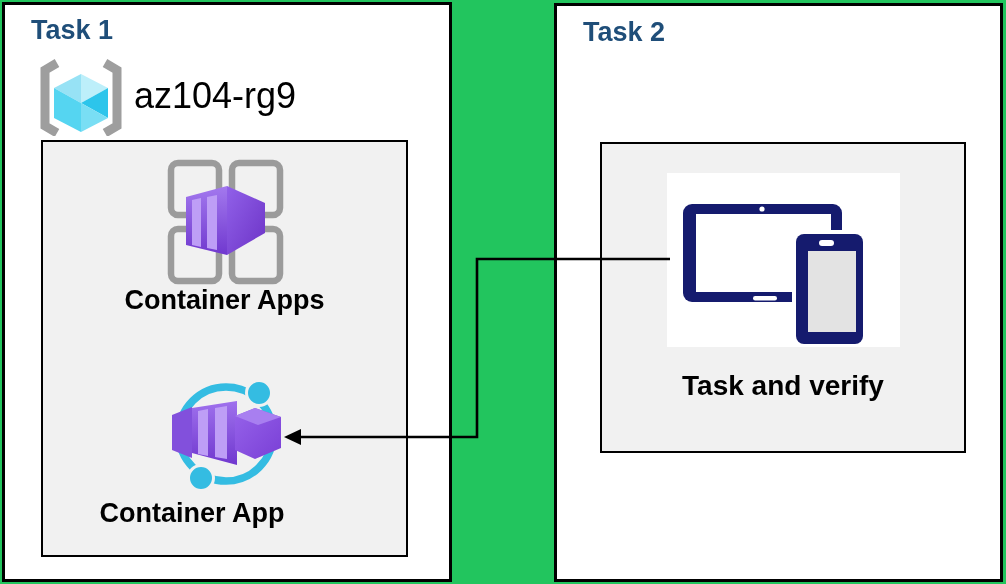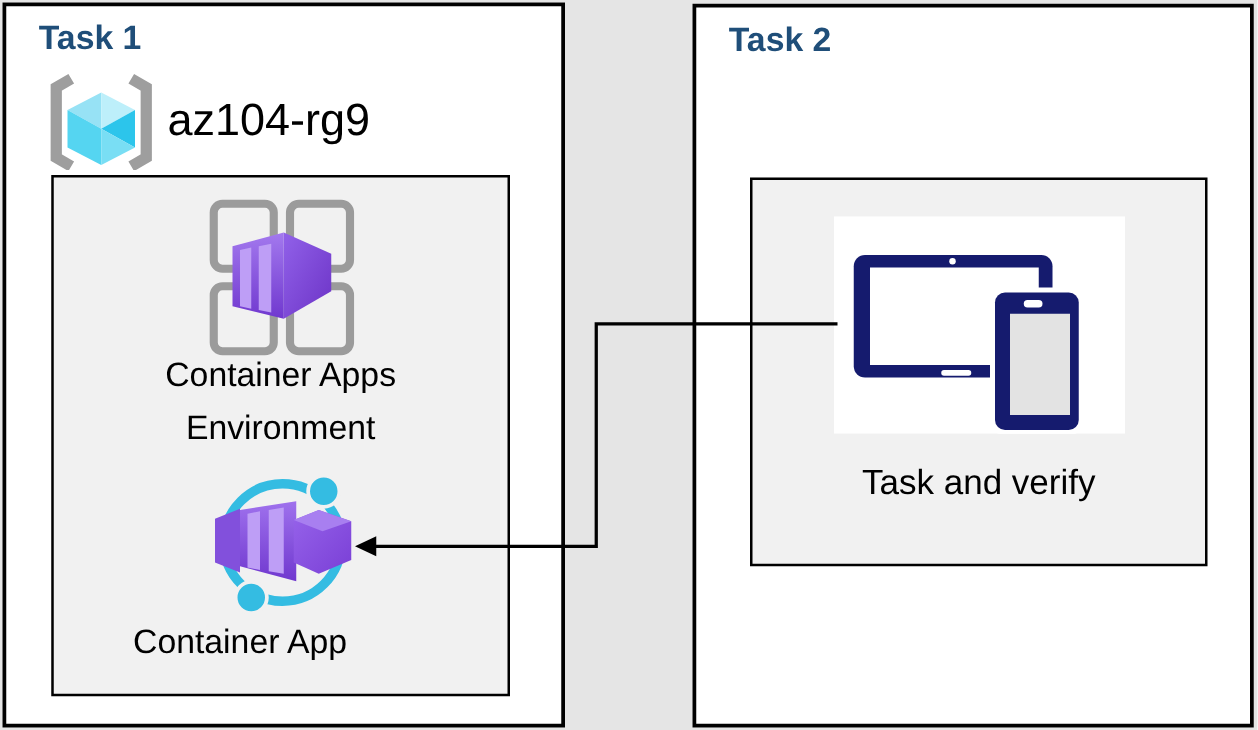--- a/index.html
+++ b/index.html
@@ -1,21 +1,21 @@
 <!DOCTYPE html>
 <html><head>
 <meta charset="utf-8">
 <style>
   html, body { margin: 0; padding: 0; background: #ffffff; }
   body { font-family: "Liberation Sans", sans-serif; }
   #canvas {
     position: relative;
     width: 1006px;
     height: 584px;
-    background: #e5e5e5;
+    background: #22c55e;
     overflow: hidden;
   }
   .task-box {
     position: absolute;
     background: #ffffff;
     border: 3px solid #000000;
     box-sizing: border-box;
   }
   .task-title {
     position: absolute;
@@ -26,21 +26,21 @@
     white-space: nowrap;
   }
   .panel {
     position: absolute;
     background: #F1F1F1;
     border: 2.5px solid #000000;
     box-sizing: border-box;
   }
   .node-label {
     position: absolute;
-    font-weight: 400;
+    font-weight: 700;
     color: #000000;
     text-align: center;
     white-space: nowrap;
   }
   .env-label { font-size: 27px; line-height: 42px; white-space: normal; }
   .rg-name {
     position: absolute;
     font-size: 36px;
     font-weight: 400;
     color: #000000;
@@ -88,21 +88,20 @@
     <rect x="7" y="73" width="48" height="52" rx="7" fill="none" stroke="#9B9B9B" stroke-width="6.5"></rect>
     <rect x="68" y="73" width="48" height="52" rx="7" fill="none" stroke="#9B9B9B" stroke-width="6.5"></rect>
     <polygon points="63,30 101,47 101,77 63,99" fill="url(#envSide)"></polygon>
     <polygon points="22,41 63,30 63,99 22,89" fill="url(#envFront)"></polygon>
     <polygon points="28,44 37,42 37,91 28,89" fill="#BE9EF6"></polygon>
     <polygon points="43,41 53,39 53,94 43,92" fill="#BE9EF6"></polygon>
   </svg>
 
   <div class="node-label env-label" style="left:41px; top:279px; width:367px;">
     <span>Container Apps</span><br>
-    <span>Environment</span>
   </div>
 
   <svg style="left:160px; top:368px;" width="150" height="130" viewBox="0 0 150 130">
     <defs>
       <linearGradient id="appFront" x1="0" y1="0" x2="0" y2="1">
         <stop offset="0" stop-color="#9F71ED"></stop>
           <stop offset="1" stop-color="#7038CF"></stop>
       </linearGradient>
       <linearGradient id="appRight" x1="0" y1="0" x2="1" y2="1">
         <stop offset="0" stop-color="#9663EA"></stop>

